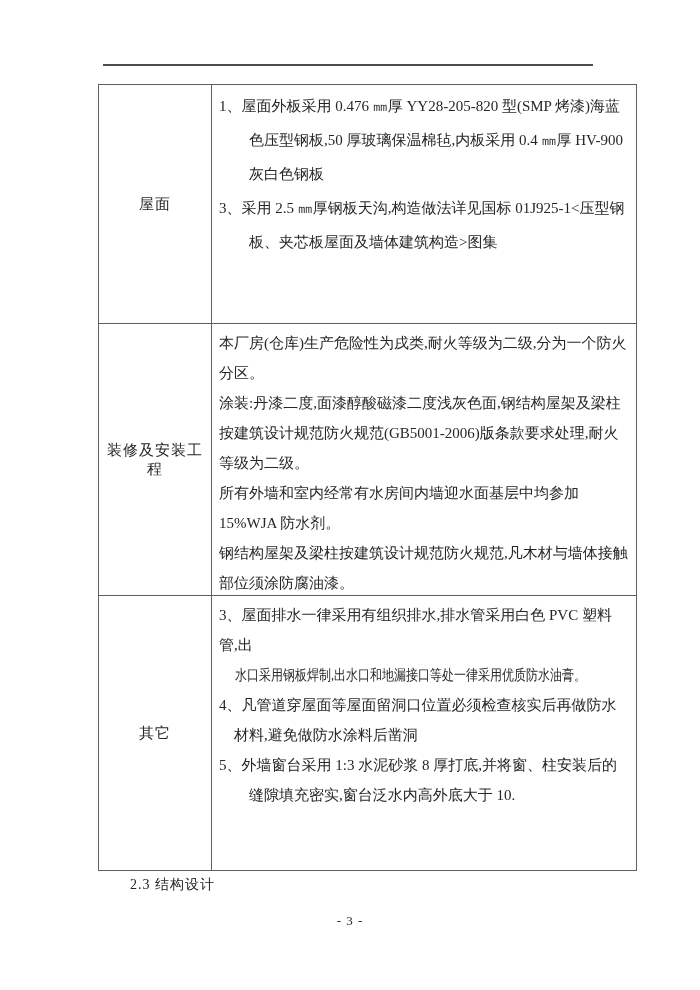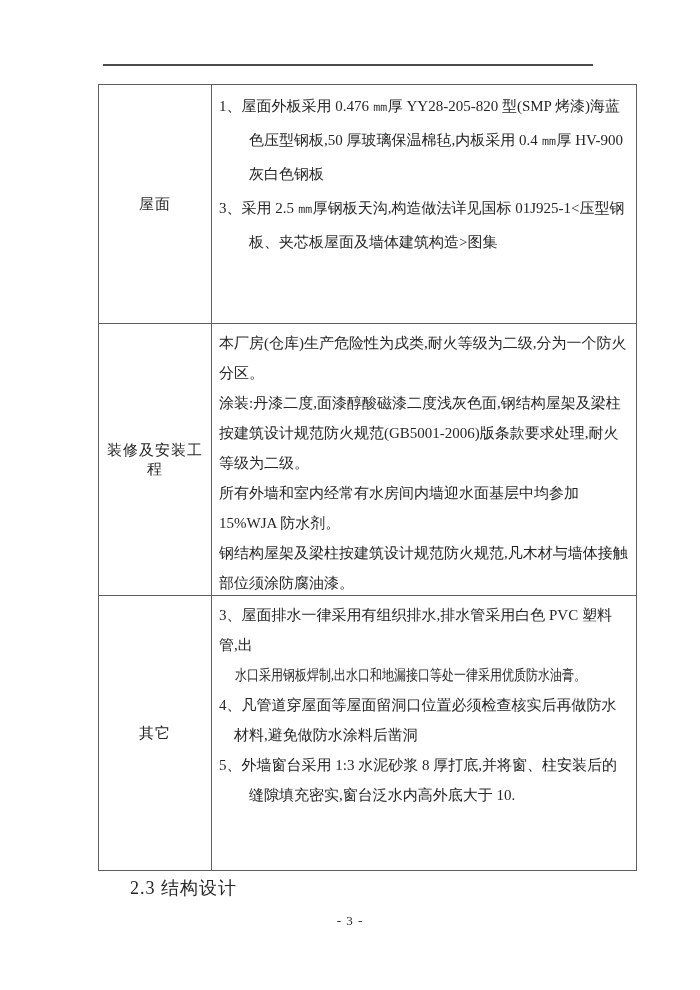--- a/index.html
+++ b/index.html
@@ -86,21 +86,21 @@
   .condensed {
     display: inline-block;
     transform: scaleX(0.80);
     transform-origin: 0 50%;
     white-space: nowrap;
   }
   .footer-heading {
     position: absolute;
     left: 130px;
     top: 876px;
-    font-size: 18px;
+    font-size: 14px;
     letter-spacing: 1px;
     text-align: center;
   }
   .page-number {
     position: absolute;
     left: 0;
     top: 913px;
     width: 700px;
     text-align: center;
     font-size: 13px;

